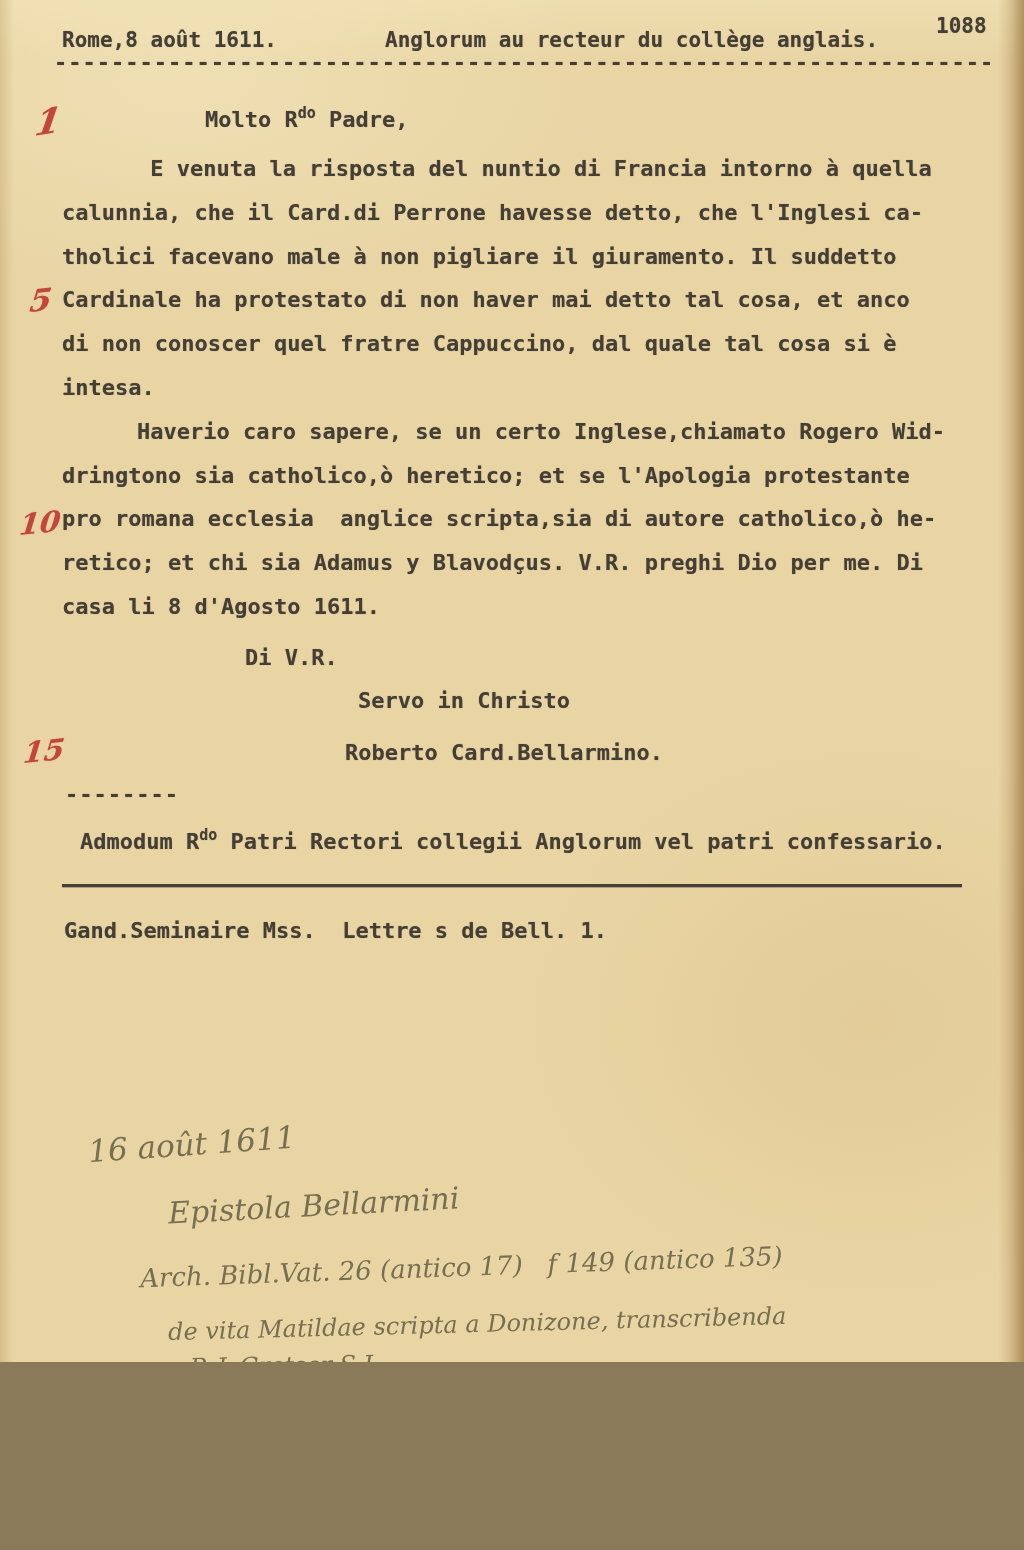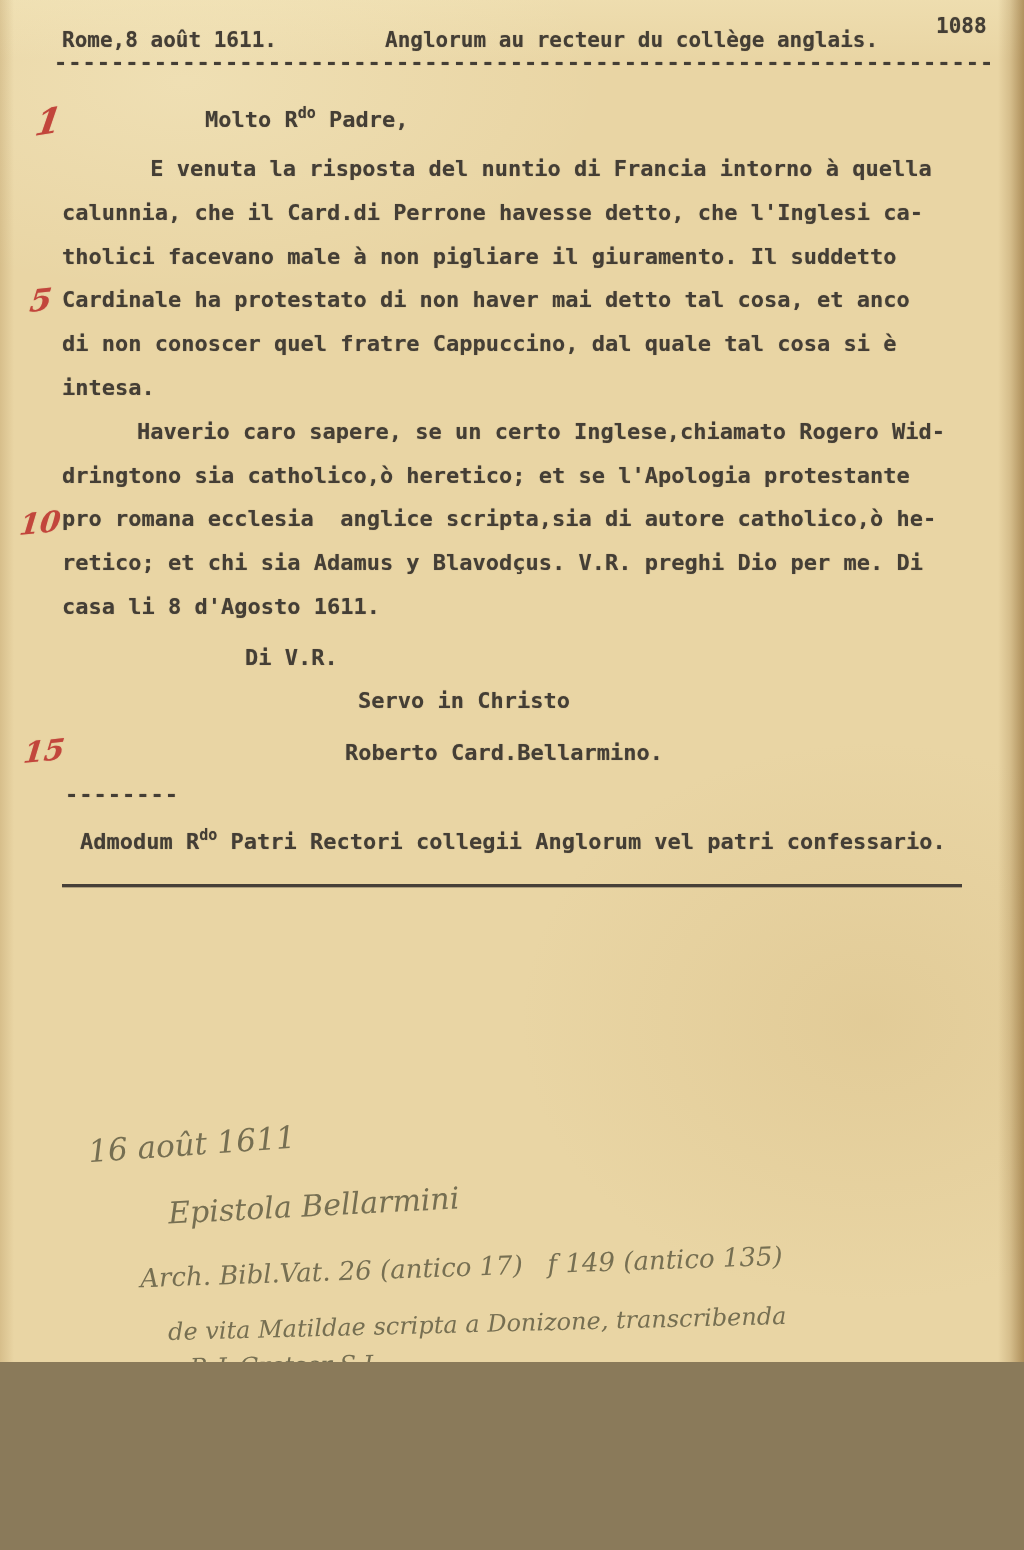--- a/index.html
+++ b/index.html
@@ -113,20 +113,21 @@
   <div class="typed" style="top:645px;left:245px;">Di V.R.</div>
   <div class="typed" style="top:680px;left:358px;margin-top:8px;">Servo in Christo</div>
   <div class="typed" style="top:740px;left:345px;">Roberto Card.Bellarmino.</div>
 
   <div class="typed" style="top:782px;left:65px;letter-spacing:1px;">--------</div>
 
   <div class="typed" style="top:826px;left:80px;"><span>Admodum R</span><sup class="typed-sup">do</sup><span> Patri Rectori collegii Anglorum vel patri confessario.</span></div>
 
   <div class="solid-rule"></div>
 
+  <div class="typed" style="top:918px;left:64px;">Gand.Seminaire Mss.  Lettre s de Bell. 1.</div>
 
   <div class="hand" style="top:1126px;left:88px;font-size:31px;transform:rotate(-4deg);">16 août 1611</div>
   <div class="hand" style="top:1188px;left:168px;font-size:30px;transform:rotate(-3deg);">Epistola Bellarmini</div>
   <div class="hand" style="top:1252px;left:140px;font-size:26px;transform:rotate(-2deg);">Arch. Bibl.Vat. 26 (antico 17)   f 149 (antico 135)</div>
   <div class="hand" style="top:1310px;left:168px;font-size:24px;transform:rotate(-1.5deg);">de vita Matildae scripta a Donizone, transcribenda</div>
   <div class="hand" style="top:1352px;left:168px;font-size:24px;transform:rotate(-1deg);">a P. J. Gretser S.J.</div>
 
 </div>
 
 </body></html>

